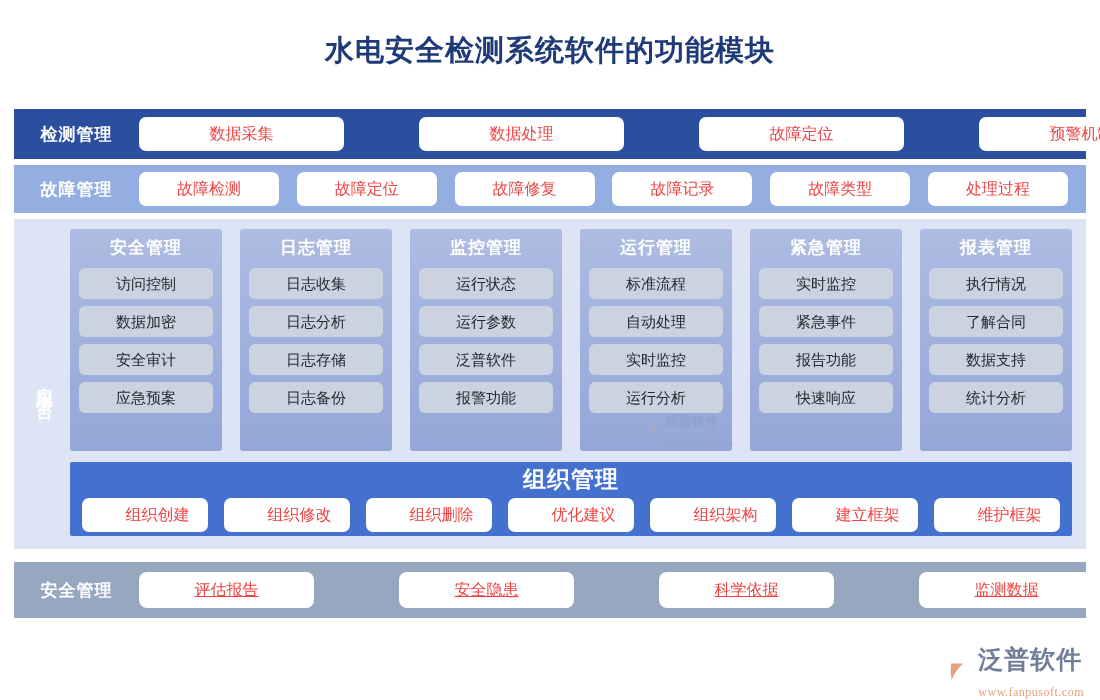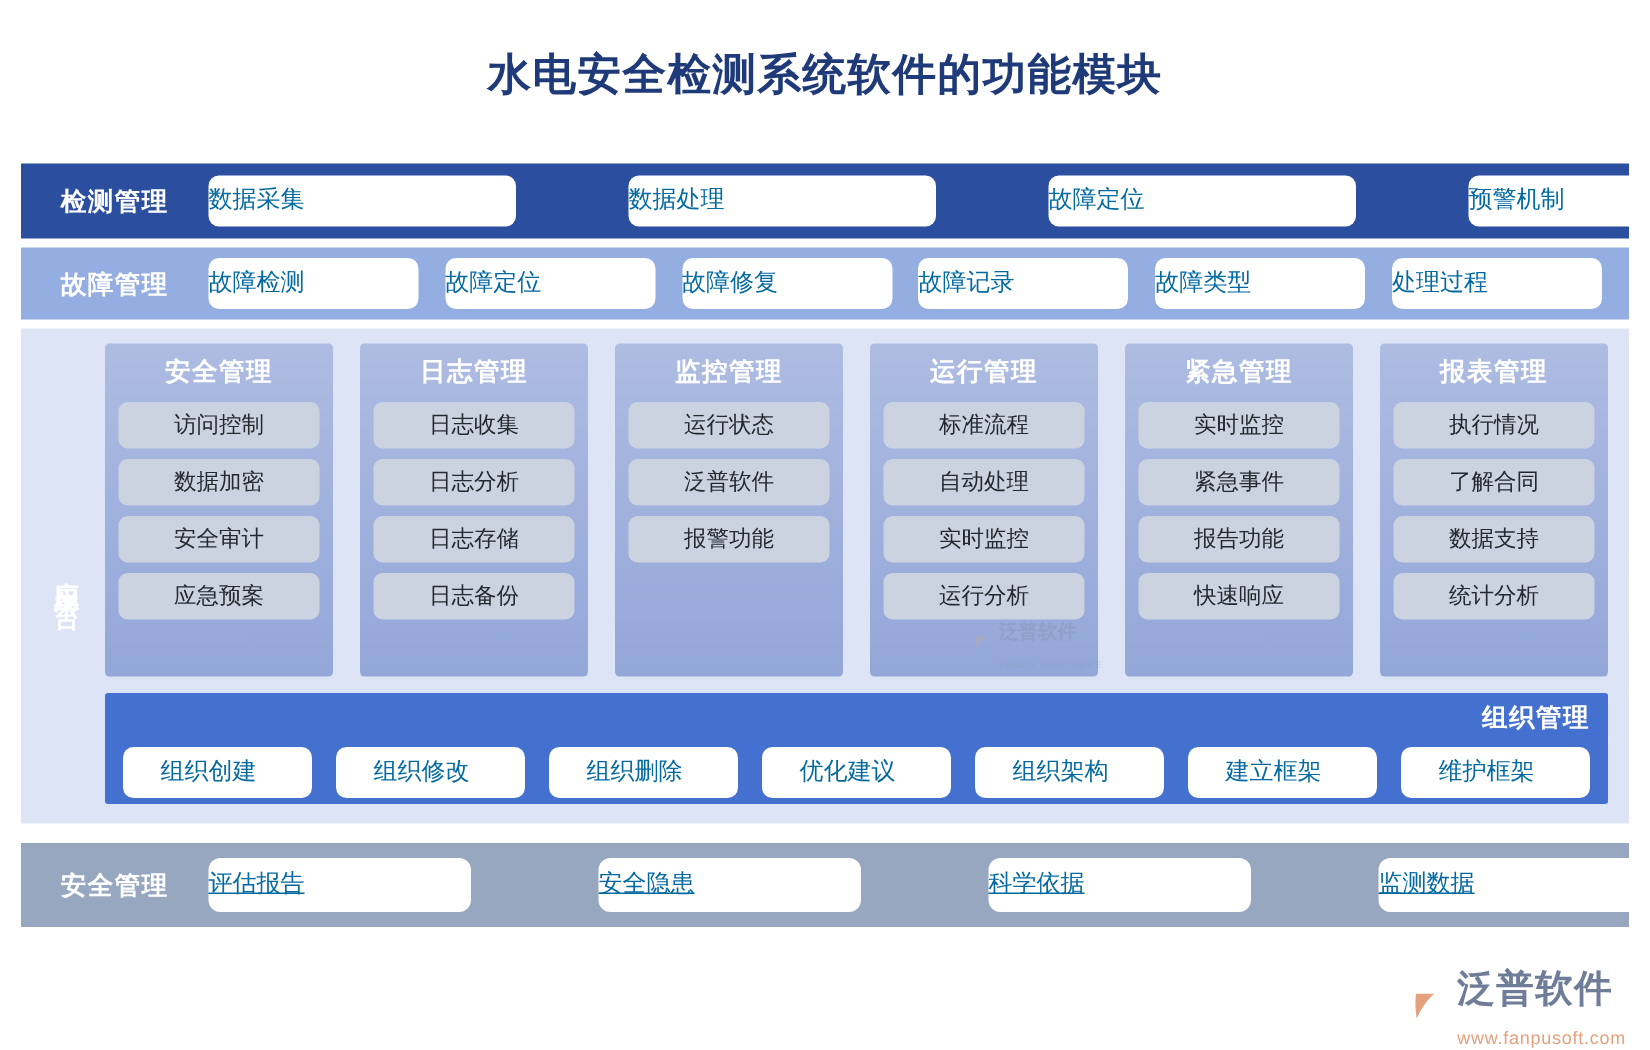--- a/index.html
+++ b/index.html
@@ -46,22 +46,23 @@
   .band-pills {
     flex: 1 1 auto;
     display: flex;
     align-items: center;
     justify-content: space-between;
     padding-right: 18px;
   }
   .pill {
     background: #ffffff;
     border-radius: 7px;
+    text-align: center;
     font-size: 16px;
-    color: #0369a1;
+    color: #ef4444;
     line-height: 34px;
     height: 34px;
     box-sizing: border-box;
   }
 
   
   .row-detect {
     position: absolute;
     left: 14px;
     top: 109px;
@@ -160,22 +161,22 @@
   
   .org {
     margin-top: 11px;
     height: 74px;
     background: #4470d0;
     border-radius: 2px;
     padding: 5px 12px 0 12px;
     box-sizing: border-box;
   }
   .org-title {
-    text-align: right;
-    font-size: 17px;
+    text-align: center;
+    font-size: 23px;
     font-weight: bold;
     color: #ffffff;
     letter-spacing: 1px;
     line-height: 24px;
   }
   .org-pills {
     display: flex;
     justify-content: space-between;
     margin-top: 7px;
   }
@@ -237,21 +238,21 @@
   .logo-mark { margin-right: 6px; }
   .logo-text-wrap { display: flex; flex-direction: column; gap: 14px; }
   .logo-name {
     font-size: 25px;
     font-weight: bold;
     color: #6f7d99;
     line-height: 26px;
     letter-spacing: 1px;
   }
   .logo-url {
-    font-family: Liberation Sans, sans-serif;
+    font-family: Liberation Serif, serif;
     font-size: 12px;
     color: #e5a07d;
     letter-spacing: 0.5px;
     line-height: 13px;
   }
 </style>
 </head>
 <body>
 
 <div class="page-title">水电安全检测系统软件的功能模块</div>
@@ -300,20 +301,21 @@
         <div class="col-title">日志管理</div>
         <div class="col-item">日志收集</div>
         <div class="col-item">日志分析</div>
         <div class="col-item">日志存储</div>
         <div class="col-item">日志备份</div>
       </div>
 
       <div class="col">
         <div class="col-title">监控管理</div>
         <div class="col-item">运行状态</div>
+        <div class="col-item">运行参数</div>
         <div class="col-item">泛普软件</div>
         <div class="col-item">报警功能</div>
       </div>
 
       <div class="col">
         <div class="col-title">运行管理</div>
         <div class="col-item">标准流程</div>
         <div class="col-item">自动处理</div>
         <div class="col-item">实时监控</div>
         <div class="col-item">运行分析</div>

